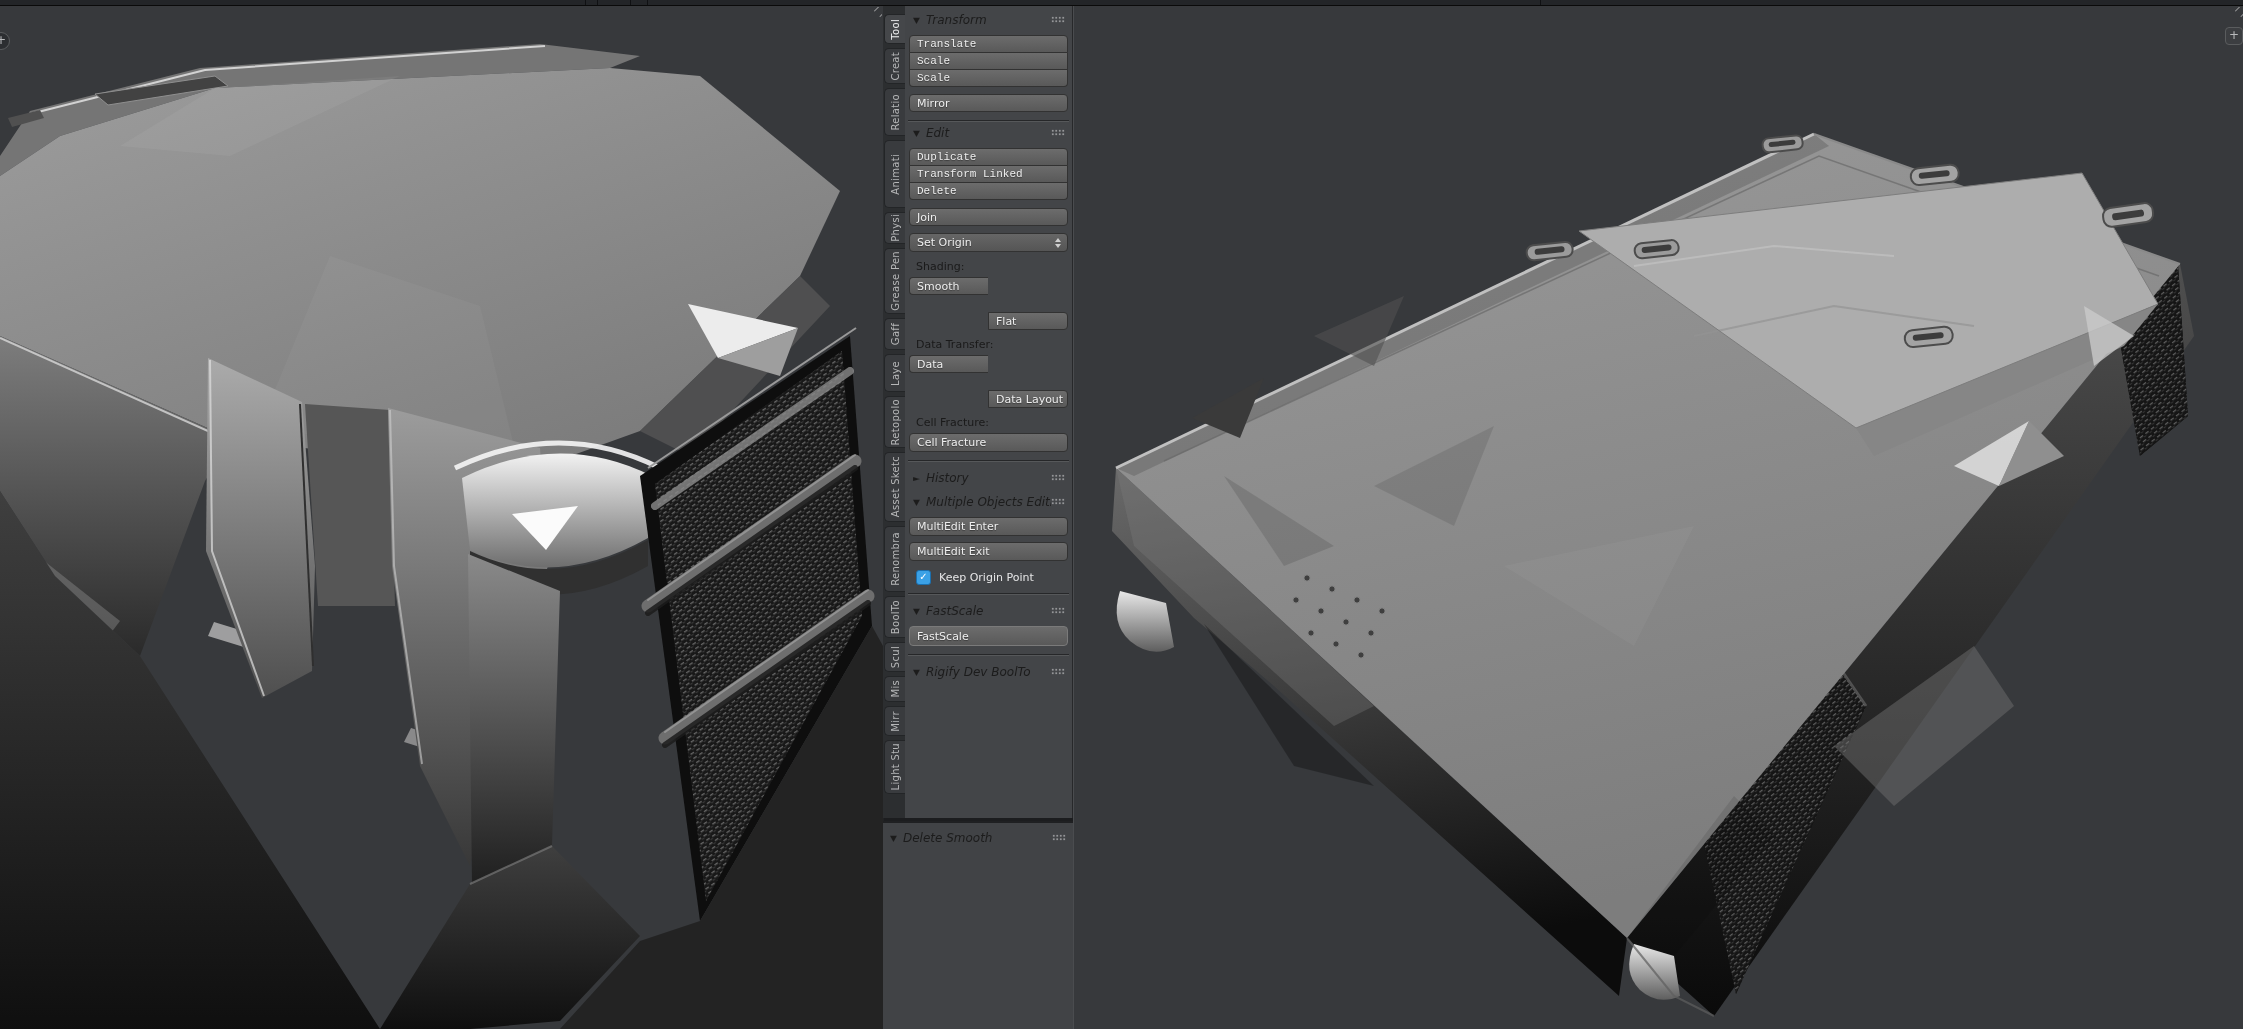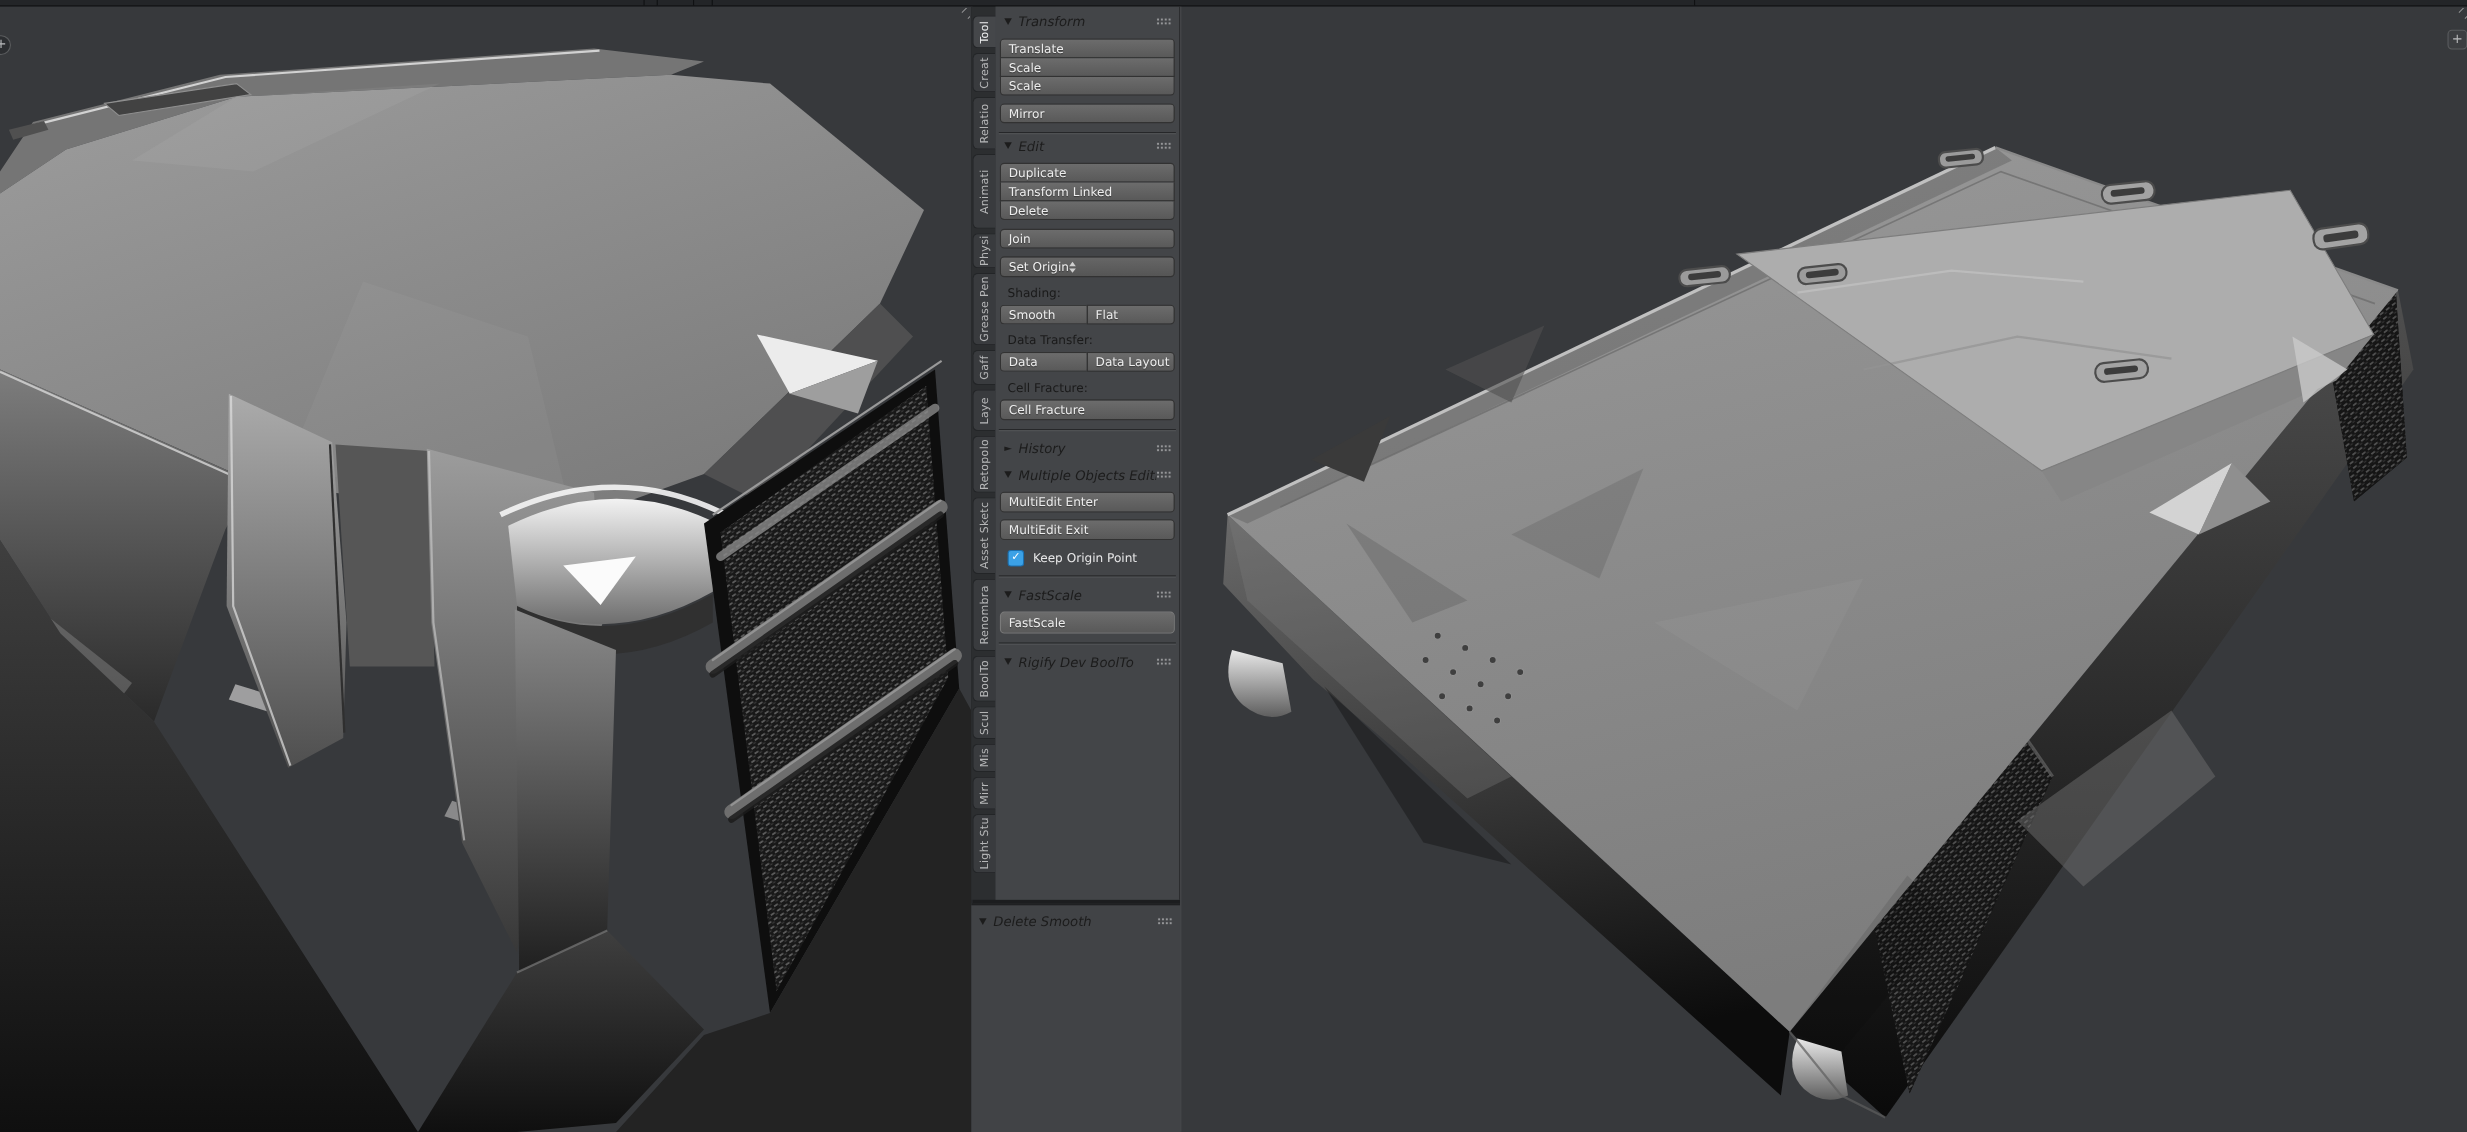--- a/index.html
+++ b/index.html
@@ -39,29 +39,29 @@
   .hdr{display:flex;align-items:center;height:17px;margin-top:7px;padding:0 7px 0 8px;color:#1c1c1c;font-size:12px;}
   .hdr .tri{font-size:9px;color:#1c1c1c;margin-right:6px;transform:scaleY(.9);}
   .hdr .t{flex:1;white-space:nowrap;overflow:hidden;font-style:italic;}
   .dots{width:14px;height:7px;flex:0 0 auto;
         background-image:radial-gradient(circle,#a3a4a6 1px,transparent 1.4px);
         background-size:3.5px 3.5px;opacity:.85;}
 
   .btn{display:flex;align-items:center;margin:0 4px;height:16px;padding-left:7px;
        background:linear-gradient(#6c6c6c,#595959);border:1px solid #323232;border-radius:4px;
        color:#eeeeee;font-size:11px;text-shadow:0 1px 1px rgba(0,0,0,.4);white-space:nowrap;}
-  .stack .btn{border-radius:0;border-top:none;}
+  .stack .btn{border-radius:0;border-top:none;font-family:Liberation Mono, monospace;}
   .stack .btn:first-child{border-radius:4px 4px 0 0;border-top:1px solid #323232;}
   .stack .btn:last-child{border-radius:0 0 4px 4px;}
   .gap4{height:4px;}.gap6{height:6px;}.gap7{height:7px;}.gap8{height:8px;}
   .row{display:flex;margin:0 4px;}
   .row .btn{flex:1;margin:0;}
   .row .btn:first-child{border-radius:4px 0 0 4px;border-right:none;}
-  .row .btn:last-child{border-radius:0 4px 4px 0;}
-  .dropdown{padding-right:6px;height:17px;background:linear-gradient(#666,#555);}
+  .row .btn:last-child{border-radius:0 4px 4px 0;margin-top:35px;}
+  .dropdown{justify-content:space-between;padding-right:6px;height:17px;background:linear-gradient(#666,#555);}
   .updown{display:flex;flex-direction:column;gap:2px;}
   .updown i{display:block;width:0;height:0;border-left:3.5px solid transparent;border-right:3.5px solid transparent;}
   .updown .u{border-bottom:4px solid #cfcfcf;}
   .updown .d{border-top:4px solid #cfcfcf;}
   .sublabel{color:#1a1a1a;font-size:11px;padding-left:11px;height:13px;margin-top:8px;}
   .sep{margin:8px 3px 2px;border-top:1px solid rgba(0,0,0,.42);border-bottom:1px solid rgba(255,255,255,.10);}
   .chkrow{display:flex;align-items:center;gap:8px;padding-left:11px;margin-top:9px;color:#e6e6e7;font-size:11px;}
   .chk{width:13px;height:13px;border-radius:3px;background:#3ba1e6;border:1px solid #1b6fae;
        color:#fff;font-size:10px;line-height:12px;text-align:center;font-weight:bold;}
 

